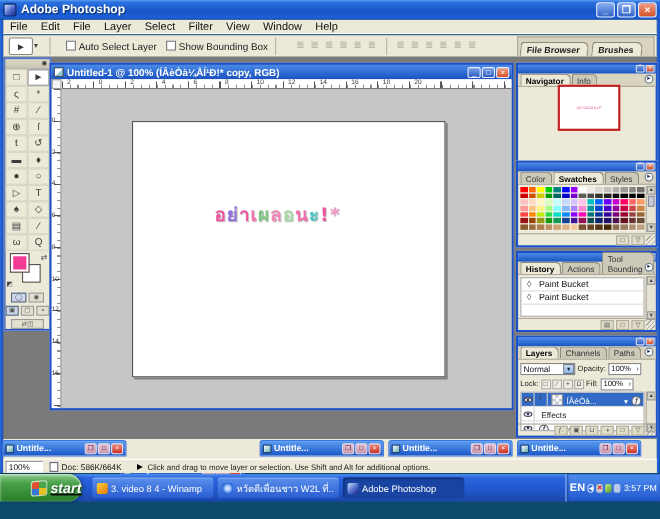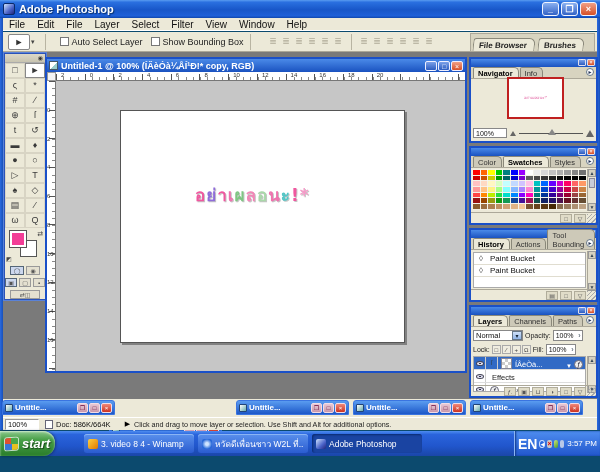--- a/index.html
+++ b/index.html
@@ -190,40 +190,40 @@
   .sb-zoom{width:34px;height:11px;margin-left:2px;background:#fff;border:1px solid #999;border-right-color:#fff;
     border-bottom-color:#fff;font-size:7.5px;line-height:10px;padding-left:2px;color:#111;}
   .sb-docic{width:8px;height:9px;border:1px solid #667;background:#fff;margin:0 3px 0 6px;}
   .sb-doc{font-size:7.5px;color:#111;}
   .sb-arrow{font-size:7px;color:#000;margin:0 4px 0 14px;}
   .sb-hint{font-size:7.2px;color:#222;white-space:nowrap;overflow:hidden;}
 
   
   .taskbar{position:absolute;left:0;top:431px;width:600px;height:25px;
     background:linear-gradient(180deg,#4e8df0 0%,#2a64dc 14%,#2156cc 60%,#1a46a8 100%);}
-  .startbtn{position:absolute;left:0;top:0;height:25px;width:55px;border-radius:0 12px 12px 0;
+  .startbtn{position:absolute;left:0;top:0;height:25px;width:74px;border-radius:0 12px 12px 0;
     background:linear-gradient(180deg,#8cc88c 0%,#48a048 35%,#2e822e 90%);
     box-shadow:inset 0 1px 2px #cfe8cf, 1px 0 3px rgba(0,0,0,.4);
-    display:flex;align-items:center;justify-content:center;gap:4px;}
+    display:flex;align-items:center;justify-content:flex-end;gap:4px;text-decoration:underline;}
   .flag{width:13px;height:12px;border-radius:2px;transform:skewY(-4deg);
     background:conic-gradient(#4aa84a 0 25%,#e8c020 0 50%,#3a78d8 0 75%,#e05030 0);
     box-shadow:0 0 0 1px rgba(255,255,255,.7);}
   .start-label{color:#fff;font-size:13px;font-weight:bold;font-style:italic;text-shadow:1px 1px 1px #1a4a1a;}
   .task-buttons{position:absolute;left:84px;top:3px;display:flex;gap:4px;}
   .taskbtn{width:110px;height:19px;border-radius:3px;background:linear-gradient(180deg,#5a90ec,#2a5cd0);
     box-shadow:inset 0 1px 0 #8ab4f4;display:flex;align-items:center;padding:0 4px;gap:3px;}
   .taskbtn.active{background:#1a44a2;box-shadow:inset 1px 1px 2px #0a2a70;}
   .tk-icon{width:10px;height:10px;border-radius:2px;flex:none;}
   .tk-icon.i0{background:linear-gradient(135deg,#ffd040,#e07800);}
   .tk-icon.i1{background:radial-gradient(circle,#cfe4ff 20%,#2868d8 70%);}
   .tk-icon.i2{background:linear-gradient(135deg,#cfe4ff,#4a63c8 60%,#22267a);}
   .tk-label{color:#fff;font-size:8.5px;white-space:nowrap;overflow:hidden;}
   .tray{position:absolute;right:0;top:0;height:25px;width:86px;background:linear-gradient(180deg,#4e8df0,#2156cc);
     border-left:1px solid #8ab4f4;box-shadow:inset 1px 0 2px #123a8a;display:flex;align-items:center;gap:2px;padding:0 3px;}
-  .tray-lang{color:#fff;font-size:14px;font-weight:bold;}
+  .tray-lang{color:#fff;font-size:10px;font-weight:bold;}
   .tray-ic{width:8px;height:8px;border-radius:2px;}
   .tray-ic.hide{background:#2a6ae0;border:1px solid #cfe0ff;border-radius:50%;color:#fff;font-size:5px;
     line-height:7px;text-align:center;}
   .tray-ic.netx{background:#c8c8c8;color:#d00;font-size:7px;line-height:7px;text-align:center;font-weight:bold;}
   .tray-ic.wa{background:linear-gradient(135deg,#cfe87c,#4a9a2a);}
   .tray-ic.vol{background:#b8c8e8;}
   .tray-time{color:#fff;font-size:8px;margin-left:1px;white-space:nowrap;}
 
   
   .caption-strip{position:absolute;left:0;top:456px;width:600px;height:16px;background:#000;
@@ -358,21 +358,21 @@
       <span class="t1"></span><span class="t2"></span>
       <span><span class="vlab" style="top: 26px;">0</span><span class="vlab" style="top: 54.7px;">2</span><span class="vlab" style="top: 83.4px;">4</span><span class="vlab" style="top: 112.1px;">6</span><span class="vlab" style="top: 140.8px;">8</span><span class="vlab" style="top: 169.5px;">10</span><span class="vlab" style="top: 198.2px;">12</span><span class="vlab" style="top: 226.9px;">14</span><span class="vlab" style="top: 255.6px;">16</span></span>
     </div>
     <div class="pasteboard">
       <div class="canvas">
         <div class="canvas-text"><span class="cl" style="color: rgb(240, 87, 159);">อ</span><span class="cl" style="color: rgb(143, 108, 217);">ย่</span><span class="cl" style="color: rgb(240, 87, 159);">า</span><span class="cl" style="color: rgb(239, 114, 174);">เ</span><span class="cl" style="color: rgb(127, 198, 131);">ผ</span><span class="cl" style="color: rgb(242, 135, 183);">ล</span><span class="cl" style="color: rgb(169, 216, 169);">อ</span><span class="cl" style="color: rgb(239, 114, 174);">น</span><span class="cl" style="color: rgb(82, 198, 198);">ะ</span><span class="cl" style="color: rgb(240, 87, 159);">!</span><span class="cl" style="color: rgb(245, 155, 200);">*</span></div>
       </div>
     </div>
   </div>
 
-  <div class="palette" style="top:57px;height:86px;">
+  <div class="palette" style="top:57px;height:112px;">
     <div class="ptitle">
       <span class="pbtns">
           <span class="pbtn">‾</span>
           <span class="pbtn close">×</span>
         </span>
     </div>
     <div class="ptabs">
         <span class="ptab active">Navigator</span>
         <span class="ptab">Info</span>
         <span class="pmenu">▸</span>

